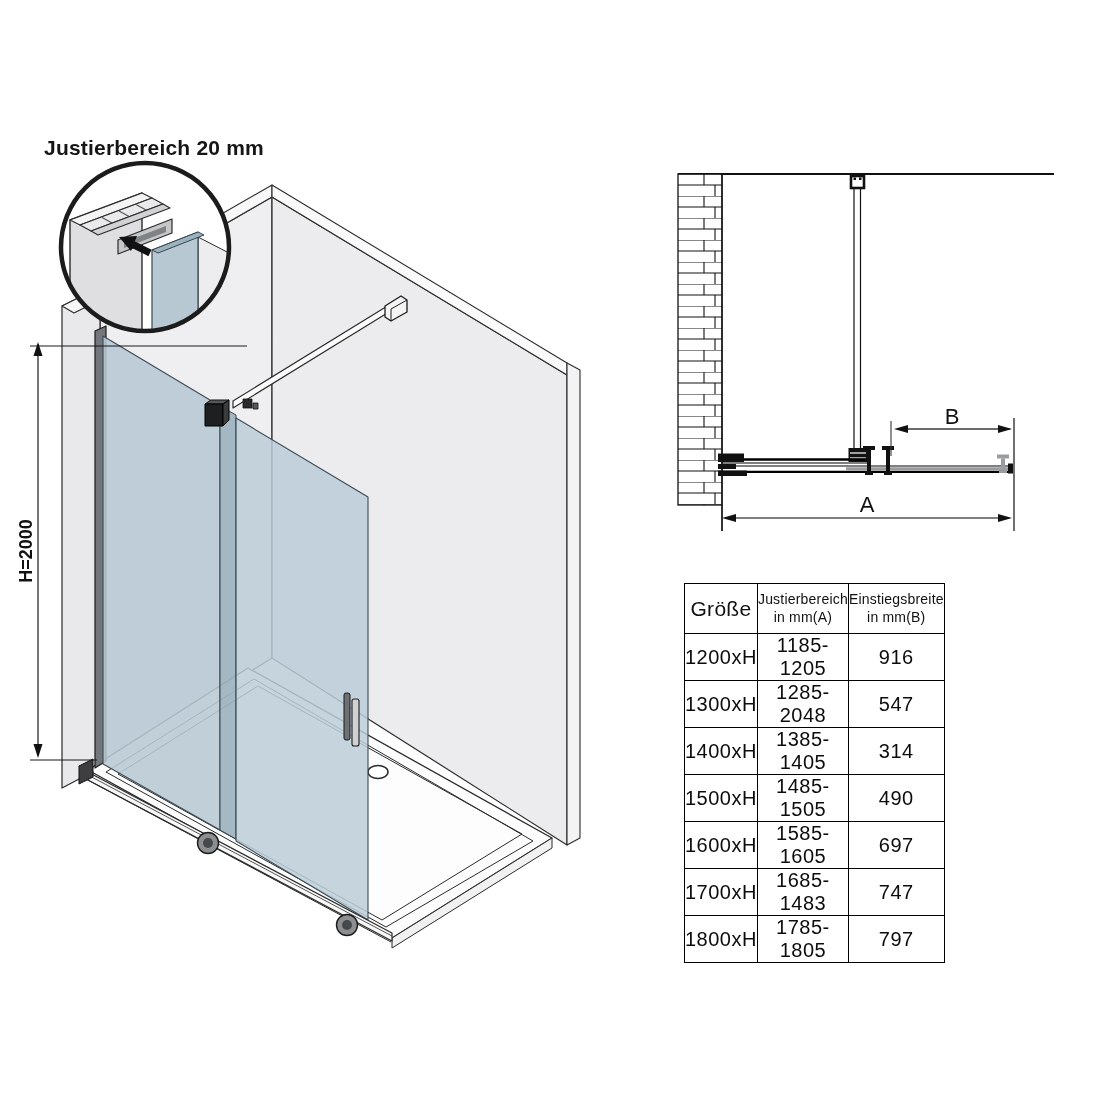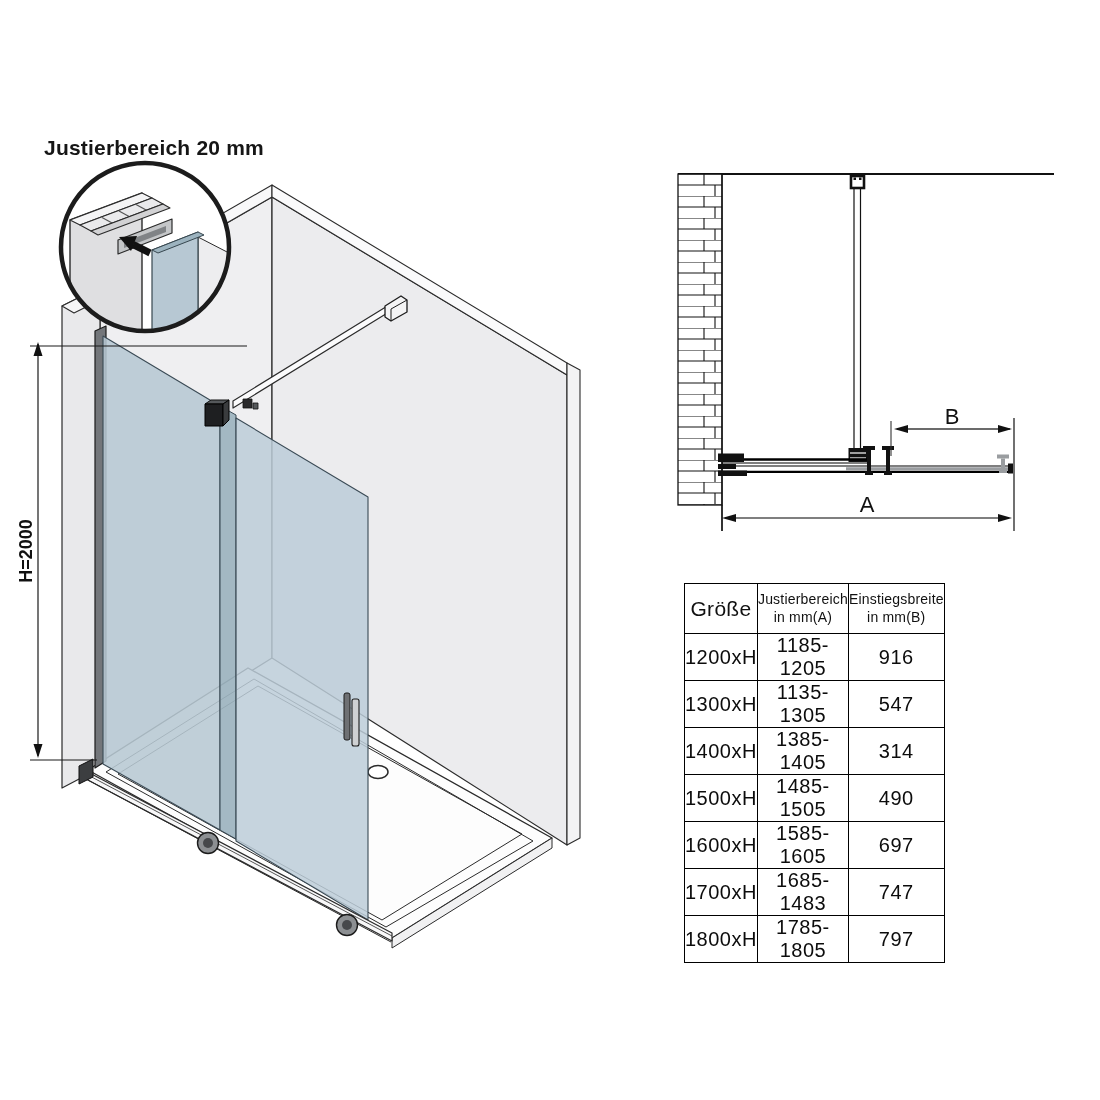--- a/index.html
+++ b/index.html
@@ -220,21 +220,21 @@
         <div>in mm(B)</div>
       </td>
     </tr>
     <tr class="row">
       <td>1200xH</td>
       <td>1185-1205</td>
       <td>916</td>
     </tr>
     <tr class="row">
       <td>1300xH</td>
-      <td>1135-1305</td>
+      <td>1285-2048</td>
       <td>547</td>
     </tr>
     <tr class="row">
       <td>1400xH</td>
       <td>1385-1405</td>
       <td>314</td>
     </tr>
     <tr class="row">
       <td>1500xH</td>
       <td>1485-1505</td>

